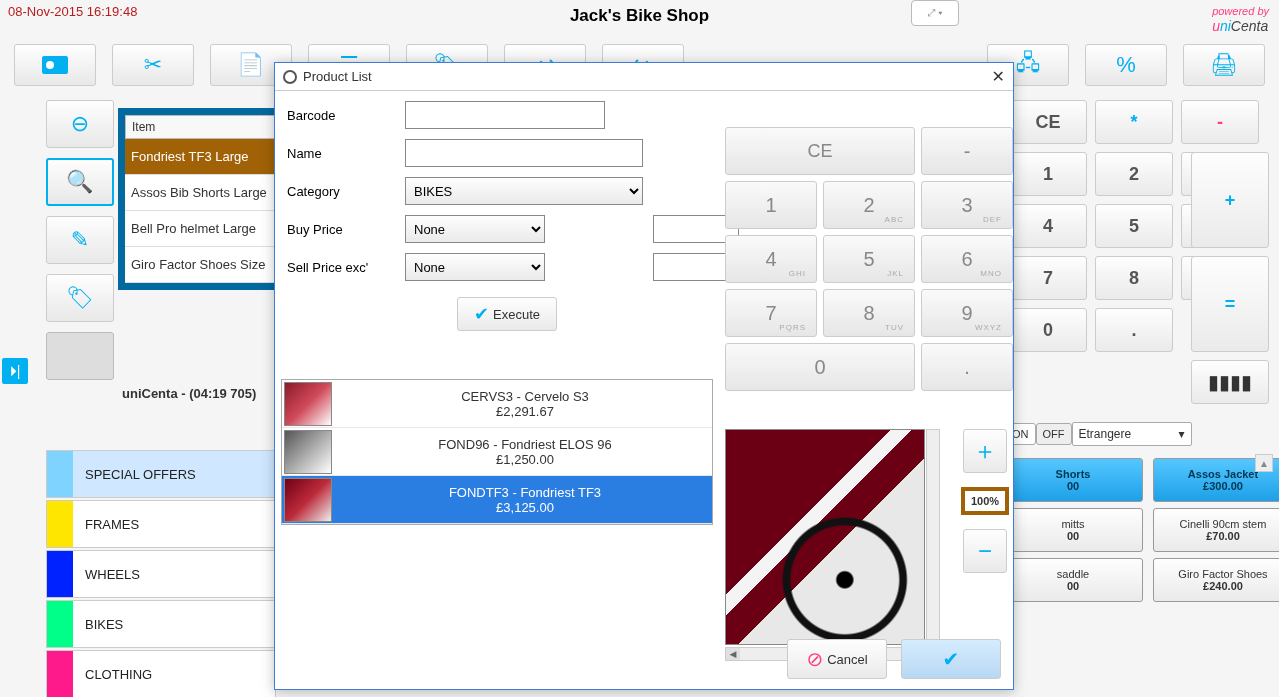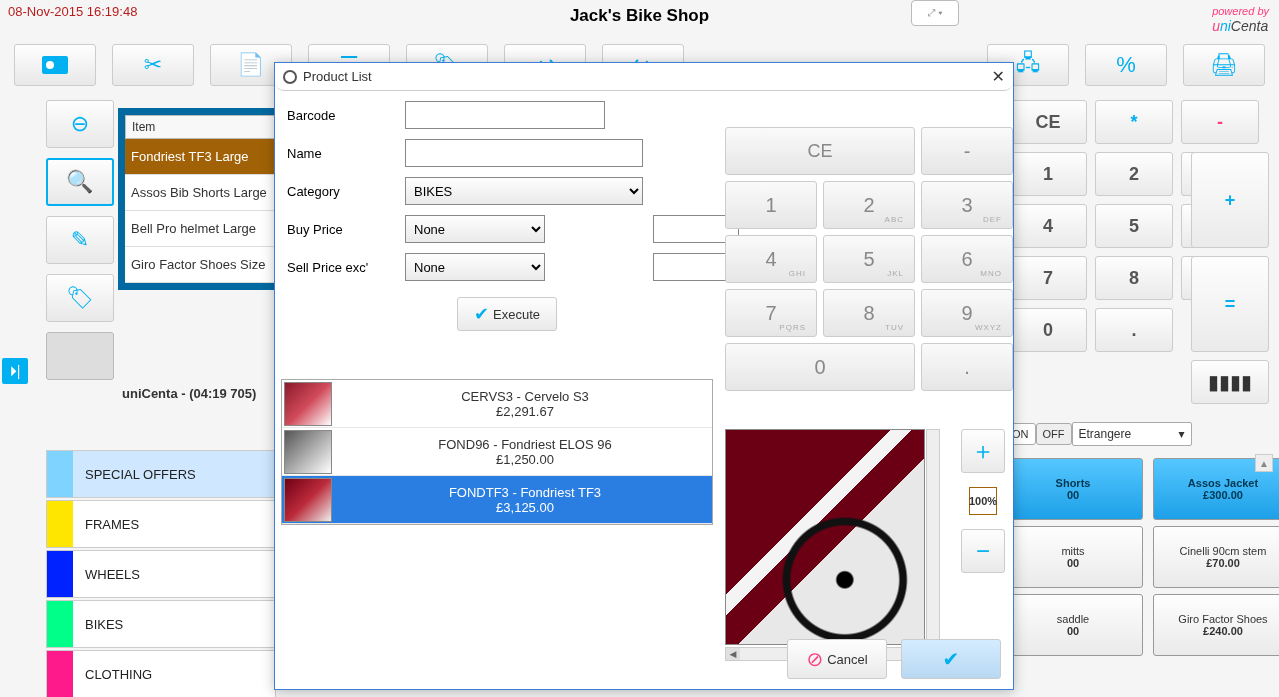--- a/index.html
+++ b/index.html
@@ -46,28 +46,28 @@
   .key.op { color:#00b0f0; }
   .key.minus { color:#ff3c7f; }
   .barcodebtn { width: 78px; height:44px; border:1px solid #ccc; border-radius:3px; background:linear-gradient(#fefefe,#eaeaea); display:flex; align-items:center; justify-content:center; font-size:20px; margin-top:8px; margin-left:auto; }
 
   .onoff { position:absolute; top:322px; left:-4px; display:flex; align-items:center; }
   .pill { border:1px solid #aaa; border-radius:3px; padding:4px 6px; font-size:11px; background:#eee; }
   .combo { border:1px solid #aaa; border-radius:2px; padding:4px 6px; font-size:12px; width:120px; background:#fff; display:flex; justify-content:space-between; }
 
   .products { position:absolute; top:358px; left:-6px; right:0; display:flex; flex-direction:column; gap:6px; }
   .prod-row { display:flex; gap:10px; }
-  .prod { flex:0 0 140px; height:62px; border:1px solid #999; border-radius:3px; display:flex; flex-direction:column; align-items:center; justify-content:center; font-size:11px; text-align:center; background:linear-gradient(#fefefe,#eaeaea); }
+  .prod { flex:0 0 140px; height:44px; border:1px solid #999; border-radius:3px; display:flex; flex-direction:column; align-items:center; justify-content:center; font-size:11px; text-align:center; background:linear-gradient(#fefefe,#eaeaea); }
   .prod.blue { background:linear-gradient(#55c7ff,#1da0e8); color:#003752; font-weight:bold; }
   .prod .trunc { width:70px; white-space:nowrap; overflow:hidden; }
   .scroll-up { position:absolute; right:-4px; top:-4px; width:18px; height:18px; background:#eee; border:1px solid #ccc; display:flex; align-items:center; justify-content:center; font-size:10px; color:#888; }
 
   
   .modal { position:absolute; top:62px; left:274px; width:740px; height:628px; background:#fff; border:1px solid #3b7dd8; box-shadow: 0 2px 12px rgba(0,0,0,0.25); }
-  .modal .titlebar { height:28px; border-bottom:1px solid #ccc; display:flex; align-items:center; padding:0 8px; font-size:13px; gap:6px;border-radius:9px; }
+  .modal .titlebar { height:28px; border-bottom:1px solid #ccc; display:flex; align-items:center; padding:0 8px; font-size:13px; gap:6px; }
   .modal .titlebar .close { margin-left:auto; font-size:16px; cursor:pointer; }
   .modal .body { padding:10px 12px; position:relative; height:calc(100% - 28px); }
   .form { display:grid; grid-template-columns: 110px 240px 100px; gap:10px 8px; align-items:center; font-size:13px; color:#000; }
   .form input[type=text] { height:28px; border:1px solid #888; padding:0 4px; font-size:13px; }
   .form input.wide { width:200px; }
   .form select { height:28px; border:1px solid #888; background:linear-gradient(#fefefe,#eaeaea); font-size:13px; padding:0 4px; }
   .form select.small { width:140px; }
   .execute { margin-top:16px; width:100px; height:34px; border:1px solid #ccc; border-radius:3px; background:linear-gradient(#fefefe,#eaeaea); display:flex; align-items:center; justify-content:center; gap:4px; font-size:13px; color:#333; margin-left:170px; }
 
   .resultlist { position:absolute; top:288px; left:6px; width:432px; border:1px solid #aaa; background:#fff; }
@@ -84,21 +84,21 @@
     radial-gradient(circle at 60% 70%, transparent 0 28%, #111 29% 32%, transparent 33%),
     linear-gradient(135deg,#6b0015 0 40%, #f4f4f4 40% 45%, #6b0015 45% 55%, #e8e8e8 55% 100%);
   }
   .preview-scroll-v { position:absolute; top:338px; left:651px; width:14px; height:216px; background:#eee; border:1px solid #ccc; }
   .preview-scroll-h { position:absolute; top:556px; left:450px; width:215px; height:14px; background:#eee; border:1px solid #ccc; display:flex; }
   .preview-scroll-h .arrow { width:14px; height:12px; background:#e0e0e0; text-align:center; font-size:9px; line-height:12px; color:#666; }
   .preview-scroll-h .track { flex:1; }
 
   .plusminus { position:absolute; top:338px; left:686px; display:flex; flex-direction:column; gap:14px; align-items:center; }
   .circlebtn { width:44px; height:44px; border:1px solid #ccc; border-radius:3px; background:linear-gradient(#fefefe,#eaeaea); display:flex; align-items:center; justify-content:center; font-size:24px; color:#00b0f0; }
-  .pctlabel { width:28px; height:28px; border:1px solid #a16207; background:#fff; display:flex; align-items:center; justify-content:center; font-size:11px; font-weight:bold; }
+  .pctlabel { width:48px; height:28px; border:4px solid #a16207; background:#fff; display:flex; align-items:center; justify-content:center; font-size:11px; font-weight:bold; }
 
   
   .mkeypad { position:absolute; top:36px; left:450px; display:grid; grid-template-columns: repeat(3,92px); gap:6px; }
   .mkey { height:48px; border:1px solid #ccc; border-radius:3px; background:linear-gradient(#fafafa,#e6e6e6); display:flex; flex-direction:column; align-items:center; justify-content:center; font-size:20px; color:#888; position:relative; }
   .mkey .sub { font-size:8px; letter-spacing:1px; color:#aaa; position:absolute; bottom:4px; right:10px; }
   .mkey.wide { grid-column: span 2; }
   .mkey.ce { grid-column: span 2; font-size:18px; }
 
   .modal-actions { position:absolute; bottom:10px; right:12px; display:flex; gap:14px; }
   .mbtn { width:100px; height:40px; border:1px solid #ccc; border-radius:3px; background:linear-gradient(#fefefe,#eaeaea); display:flex; align-items:center; justify-content:center; gap:4px; font-size:13px; color:#333; }

